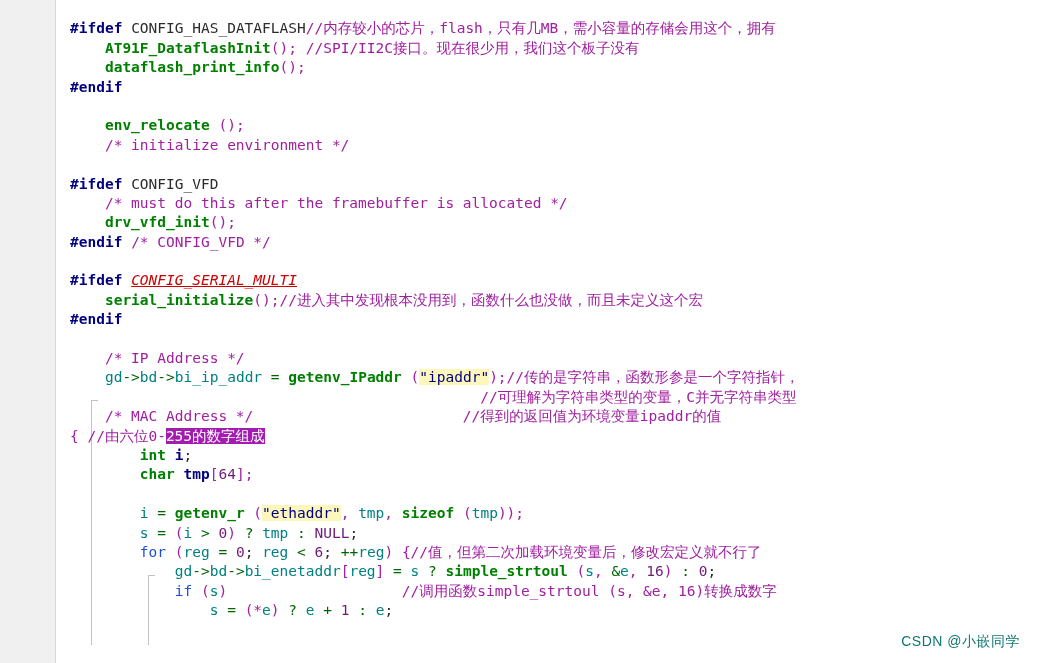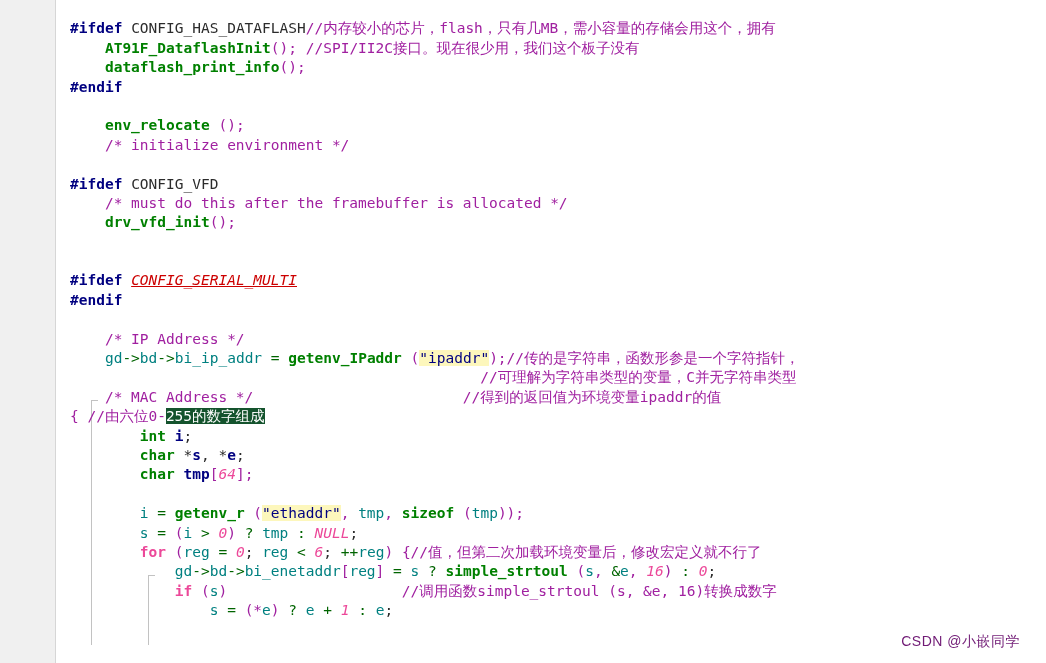--- a/index.html
+++ b/index.html
@@ -87,36 +87,36 @@
     height: 1px;
     background: #c2c2c2;
     z-index: 0;
   }
   
   .pp      { color: #000080; font-weight: bold; }          
   .macro   { color: #2b2b2b; }                              
   .macro-u { color: #cc0000; text-decoration: underline; font-style: italic; }  
   .cmt     { color: #a020a0; }                              
   .fn      { color: #008000; font-weight: bold; }           
-  .kw      { color: #ec4899; font-weight: bold; }           
+  .kw      { color: #1d4ed8; font-weight: normal; }           
   .typ     { color: #008080; }                              
   .var     { color: #008080; }
   .varb    { color: #000080; font-weight: bold; }
-  .num     { color: #ec4899; font-style: italic; }
+  .num     { color: #701a75; }
   .str-hl  { color: #000080; background: #fdf7bc; }
   .pun     { color: #a020a0; }
   .op      { color: #006400; }
   .plain   { color: #2b2b2b; }
-  .sel     { background: #14532d; color: #ffffff; }
+  .sel     { background: #a21caf; color: #ffffff; }
   
   .watermark {
     position: absolute;
     right: 26px;
     bottom: 12px;
-    color: #701a75;
+    color: #0f766e;
     font-size: 14px;
     font-family: "Liberation Sans", sans-serif;
     letter-spacing: 0.5px;
     z-index: 5;
     user-select: none;
   }
 </style>
 </head>
 <body>
 
@@ -131,32 +131,32 @@
       <div class="line"><div class="lnum">771:</div><div class="ltext"><span class="plain">    </span><span class="fn">AT91F_DataflashInit</span><span class="pun">();</span><span class="plain"> </span><span class="cmt">//SPI/II2C接口。现在很少用，我们这个板子没有</span></div></div>
       <div class="line"><div class="lnum">772:</div><div class="ltext"><span class="plain">    </span><span class="fn">dataflash_print_info</span><span class="pun">();</span></div></div>
       <div class="line"><div class="lnum">773:</div><div class="ltext"><span class="pp">#endif</span></div></div>
       <div class="line"><div class="lnum">774:</div><div class="ltext"></div></div>
       <div class="line"><div class="lnum">776:</div><div class="ltext"><span class="plain">    </span><span class="fn">env_relocate</span><span class="plain"> </span><span class="pun">();</span></div></div>
       <div class="line"><div class="lnum">775:</div><div class="ltext"><span class="plain">    </span><span class="cmt">/* initialize environment */</span></div></div>
       <div class="line"><div class="lnum">777:</div><div class="ltext"></div></div>
       <div class="line"><div class="lnum">778:</div><div class="foldmark"></div><div class="ltext"><span class="pp">#ifdef</span><span class="plain"> </span><span class="macro">CONFIG_VFD</span></div></div>
       <div class="line"><div class="lnum">779:</div><div class="ltext"><span class="plain">    </span><span class="cmt">/* must do this after the framebuffer is allocated */</span></div></div>
       <div class="line"><div class="lnum">780:</div><div class="ltext"><span class="plain">    </span><span class="fn">drv_vfd_init</span><span class="pun">();</span></div></div>
-      <div class="line"><div class="lnum">781:</div></div>
+      <div class="line"><div class="lnum">781:</div><div class="ltext"><span class="pp">#endif</span><span class="plain"> </span><span class="cmt">/* CONFIG_VFD */</span></div></div>
       <div class="line"><div class="lnum">782:</div><div class="ltext"></div></div>
       <div class="line"><div class="lnum">783:</div><div class="foldmark"></div><div class="ltext"><span class="pp">#ifdef</span><span class="plain"> </span><span class="macro-u">CONFIG_SERIAL_MULTI</span></div></div>
+      <div class="line"><div class="lnum">784:</div><div class="ltext"><span class="plain">    </span><span class="fn">serial_initialize</span><span class="pun">();</span><span class="cmt">//进入其中发现根本没用到，函数什么也没做，而且未定义这个宏</span></div></div>
       <div class="line"><div class="lnum">785:</div><div class="ltext"><span class="pp">#endif</span></div></div>
       <div class="line"><div class="lnum">786:</div><div class="ltext"></div></div>
       <div class="line"><div class="lnum">787:</div><div class="ltext"><span class="plain">    </span><span class="cmt">/* IP Address */</span></div></div>
       <div class="line"><div class="lnum">788:</div><div class="ltext"><span class="plain">    </span><span class="typ">gd</span><span class="op">-&gt;</span><span class="typ">bd</span><span class="op">-&gt;</span><span class="typ">bi_ip_addr</span><span class="plain"> </span><span class="op">=</span><span class="plain"> </span><span class="fn">getenv_IPaddr</span><span class="plain"> </span><span class="pun">(</span><span class="str-hl">"ipaddr"</span><span class="pun">);</span><span class="cmt">//传的是字符串，函数形参是一个字符指针，</span></div></div>
       <div class="line"><div class="lnum">789:</div><div class="ltext"><span class="cmt">                                               //可理解为字符串类型的变量，C并无字符串类型</span></div></div>
       <div class="line"><div class="lnum">790:</div><div class="ltext"><span class="plain">    </span><span class="cmt">/* MAC Address */</span><span class="cmt">                        //得到的返回值为环境变量ipaddr的值</span></div></div>
       <div class="line"><div class="lnum">791:</div><div class="foldmark"></div><div class="ltext"><span class="pun">{</span><span class="plain"> </span><span class="cmt">//由六位0-</span><span class="sel">255的数字组成</span></div></div>
       <div class="line"><div class="lnum">792:</div><div class="ltext"><span class="plain">        </span><span class="fn">int</span><span class="plain"> </span><span class="varb">i</span><span class="plain">;</span></div></div>
-      <div class="line"><div class="lnum">794:</div><div class="ltext"><span class="plain">        </span><span class="fn">char</span><span class="plain"> *</span><span class="varb">s</span><span class="plain">, *</span><span class="varb">e</span><span class="plain">;</span></div></div>
       <div class="line"><div class="lnum">795:</div><div class="ltext"><span class="plain">        </span><span class="fn">char</span><span class="plain"> </span><span class="varb">tmp</span><span class="pun">[</span><span class="num">64</span><span class="pun">];</span></div></div>
       <div class="line"><div class="lnum">796:</div><div class="ltext"></div></div>
       <div class="line"><div class="lnum">797:</div><div class="ltext"><span class="plain">        </span><span class="var">i</span><span class="plain"> </span><span class="op">=</span><span class="plain"> </span><span class="fn">getenv_r</span><span class="plain"> </span><span class="pun">(</span><span class="str-hl">"ethaddr"</span><span class="pun">,</span><span class="plain"> </span><span class="var">tmp</span><span class="pun">,</span><span class="plain"> </span><span class="fn">sizeof</span><span class="plain"> </span><span class="pun">(</span><span class="var">tmp</span><span class="pun">));</span></div></div>
       <div class="line"><div class="lnum">798:</div><div class="ltext"><span class="plain">        </span><span class="var">s</span><span class="plain"> </span><span class="op">=</span><span class="plain"> </span><span class="pun">(</span><span class="var">i</span><span class="op"> &gt; </span><span class="num">0</span><span class="pun">)</span><span class="plain"> </span><span class="op">?</span><span class="plain"> </span><span class="var">tmp</span><span class="plain"> </span><span class="op">:</span><span class="plain"> </span><span class="num">NULL</span><span class="plain">;</span></div></div>
       <div class="line"><div class="lnum">800:</div><div class="foldmark"></div><div class="ltext"><span class="plain">        </span><span class="kw">for</span><span class="plain"> </span><span class="pun">(</span><span class="var">reg</span><span class="plain"> </span><span class="op">=</span><span class="plain"> </span><span class="num">0</span><span class="plain">;</span><span class="plain"> </span><span class="var">reg</span><span class="op"> &lt; </span><span class="num">6</span><span class="plain">;</span><span class="plain"> </span><span class="op">++</span><span class="var">reg</span><span class="pun">)</span><span class="plain"> </span><span class="pun">{</span><span class="cmt">//值，但第二次加载环境变量后，修改宏定义就不行了</span></div></div>
       <div class="line"><div class="lnum">801:</div><div class="ltext"><span class="plain">            </span><span class="typ">gd</span><span class="op">-&gt;</span><span class="typ">bd</span><span class="op">-&gt;</span><span class="typ">bi_enetaddr</span><span class="pun">[</span><span class="var">reg</span><span class="pun">]</span><span class="plain"> </span><span class="op">=</span><span class="plain"> </span><span class="var">s</span><span class="plain"> </span><span class="op">?</span><span class="plain"> </span><span class="fn">simple_strtoul</span><span class="plain"> </span><span class="pun">(</span><span class="var">s</span><span class="pun">,</span><span class="plain"> </span><span class="op">&amp;</span><span class="var">e</span><span class="pun">,</span><span class="plain"> </span><span class="num">16</span><span class="pun">)</span><span class="plain"> </span><span class="op">:</span><span class="plain"> </span><span class="num">0</span><span class="plain">;</span></div></div>
       <div class="line"><div class="lnum">802:</div><div class="ltext"><span class="plain">            </span><span class="kw">if</span><span class="plain"> </span><span class="pun">(</span><span class="var">s</span><span class="pun">)</span><span class="plain">                    </span><span class="cmt">//调用函数simple_strtoul (s, &amp;e, 16)转换成数字</span></div></div>
       <div class="line"><div class="lnum">803:</div><div class="ltext"><span class="plain">                </span><span class="var">s</span><span class="plain"> </span><span class="op">=</span><span class="plain"> </span><span class="pun">(*</span><span class="var">e</span><span class="pun">)</span><span class="plain"> </span><span class="op">?</span><span class="plain"> </span><span class="var">e</span><span class="op"> + </span><span class="num">1</span><span class="plain"> </span><span class="op">:</span><span class="plain"> </span><span class="var">e</span><span class="plain">;</span></div></div>
     </div>
 

